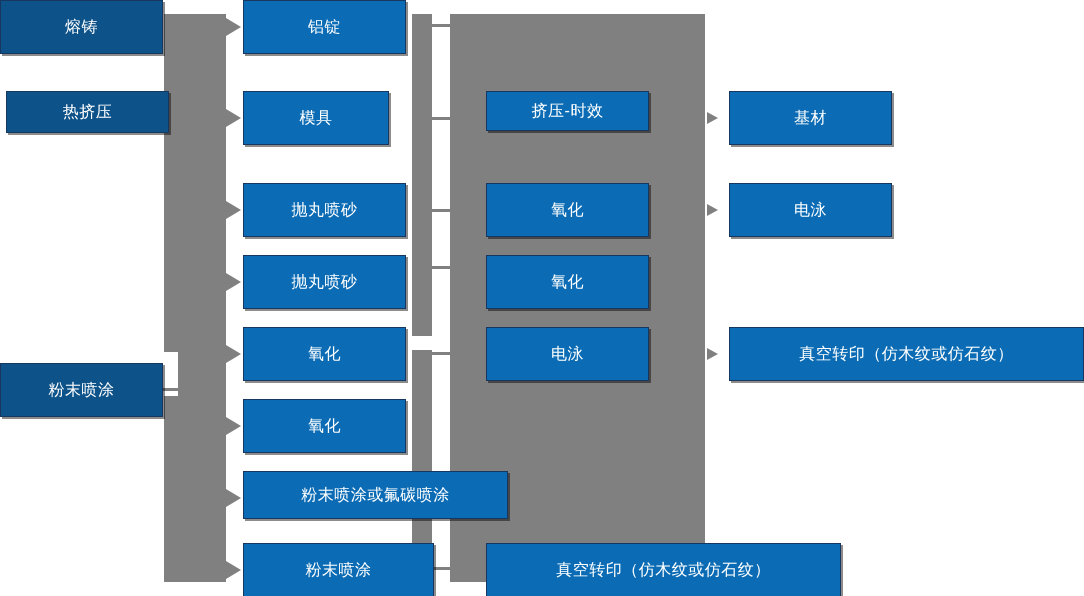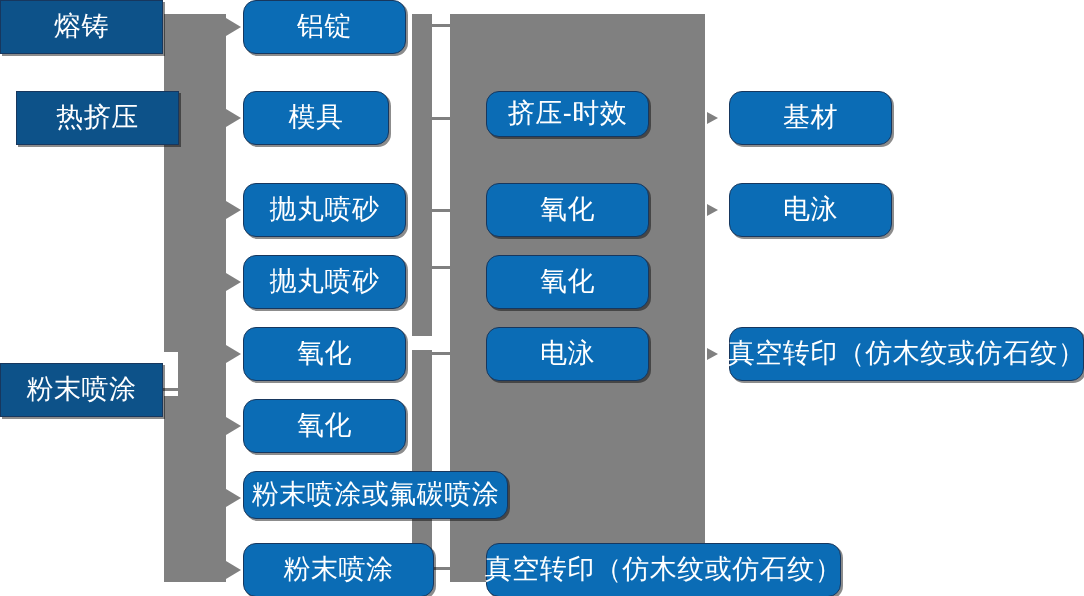--- a/index.html
+++ b/index.html
@@ -18,23 +18,23 @@
   .arrow-big{position:absolute;width:0;height:0;
          border-top:9px solid transparent;
          border-bottom:9px solid transparent;
          border-left:15px solid #808080;}
 
   
   .box{position:absolute;display:flex;align-items:center;justify-content:center;
        color:#ffffff;box-sizing:border-box;text-align:center;
        border:1px solid #17375e;
        box-shadow:2px 2px 0 rgba(0,0,0,.45);
-       font-size:27px;line-height:1.1;letter-spacing:.5px;}
+       font-size:16px;line-height:1.1;letter-spacing:.5px;}
   .box.dark{background:#0d5289;}
-  .box.bright{background:#0b6cb5;border-radius:13px;}
+  .box.bright{background:#0b6cb5;}
   .box .lbl{padding:0 6px;white-space:nowrap;}
 </style>
 </head>
 <body>
 
 <div id="stage">
 
   <div class="gray" style="left:164px;top:14px;width:62px;height:568px;"></div>
 
   <div class="arrow-big" style="left:226px;top:18px;"></div>
@@ -63,21 +63,21 @@
   <div class="gray-line" style="left:430px;top:352px;width:22px;height:3px;"></div>
   <div class="gray-line" style="left:430px;top:567px;width:22px;height:3px;"></div>
 
   <div class="arrow" style="left:707px;top:112px;"></div>
   <div class="arrow" style="left:707px;top:204px;"></div>
   <div class="arrow" style="left:707px;top:348px;"></div>
 
   <div class="box dark" style="left:0px;top:0px;width:163px;height:54px;">
     <span class="lbl">熔铸</span>
   </div>
-  <div class="box dark" style="left:16px;top:91px;width:163px;height:54px;">
+  <div class="box dark" style="left:6px;top:91px;width:163px;height:42px;">
     <span class="lbl">热挤压</span>
   </div>
   <div class="box dark" style="left:0px;top:363px;width:163px;height:54px;">
     <span class="lbl">粉末喷涂</span>
   </div>
 
   <div class="box bright" style="left:243px;top:0px;width:163px;height:54px;">
     <span class="lbl">铝锭</span>
   </div>
   <div class="box bright" style="left:243px;top:91px;width:146px;height:54px;">
@@ -95,21 +95,21 @@
   <div class="box bright" style="left:243px;top:399px;width:163px;height:54px;">
     <span class="lbl">氧化</span>
   </div>
   <div class="box bright" style="left:243px;top:471px;width:265px;height:48px;">
     <span class="lbl">粉末喷涂或氟碳喷涂</span>
   </div>
   <div class="box bright" style="left:243px;top:543px;width:191px;height:54px;">
     <span class="lbl">粉末喷涂</span>
   </div>
 
-  <div class="box bright" style="left:486px;top:91px;width:163px;height:46px;">
+  <div class="box bright" style="left:486px;top:91px;width:163px;height:40px;">
     <span class="lbl">挤压-时效</span>
   </div>
   <div class="box bright" style="left:486px;top:183px;width:163px;height:54px;">
     <span class="lbl">氧化</span>
   </div>
   <div class="box bright" style="left:486px;top:255px;width:163px;height:54px;">
     <span class="lbl">氧化</span>
   </div>
   <div class="box bright" style="left:486px;top:327px;width:163px;height:54px;">
     <span class="lbl">电泳</span>

